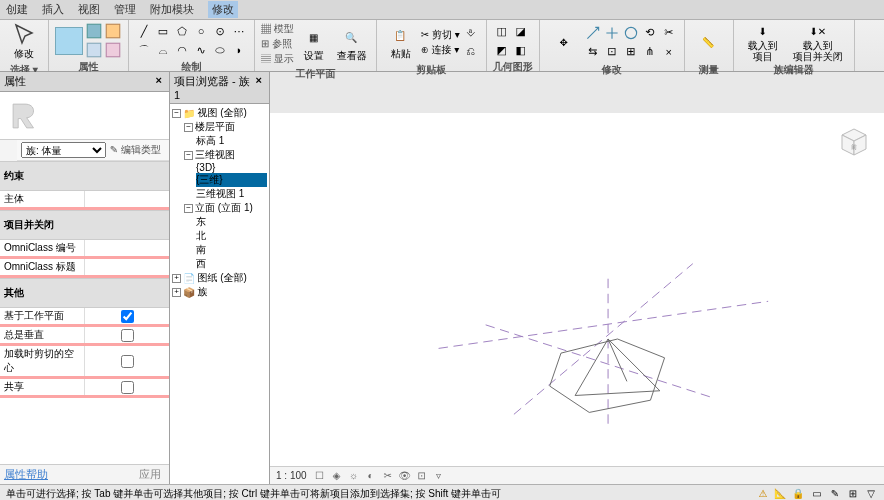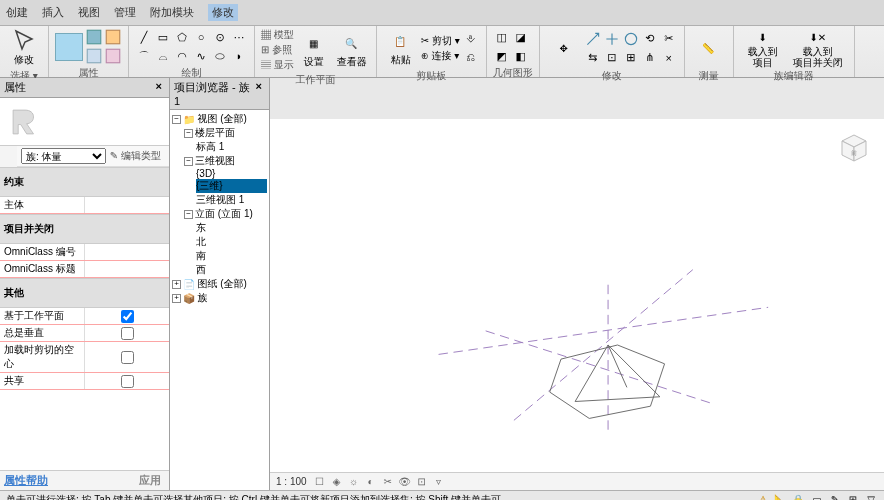--- a/index.html
+++ b/index.html
@@ -1,51 +1,51 @@
 <!DOCTYPE html>
 <html><head>
 <meta charset="utf-8">
 <style>
   * { box-sizing: border-box; margin: 0; padding: 0; }
   body { font-family: "Microsoft YaHei", "Segoe UI", sans-serif; font-size: 11px; background: #e8e8e8; overflow: hidden; width: 884px; height: 500px; position: relative; }
   
-  .menubar { background: #d8d8d8; height: 26px; display: flex; align-items: center; padding: 0 6px; border-bottom: 1px solid #b0b0b0; font-size: 11px; }
+  .menubar { background: #d8d8d8; height: 20px; display: flex; align-items: center; padding: 0 6px; border-bottom: 1px solid #b0b0b0; font-size: 11px; }
   .menubar span { margin-right: 14px; color: #333; cursor: pointer; }
   .menubar span.active { background: #a8c8e8; padding: 1px 4px; }
   
   .ribbon { background: linear-gradient(#f0f0f0, #e8e8e8); height: 52px; display: flex; border-bottom: 1px solid #a0a0a0; }
   .ribbon-group { display: flex; flex-direction: column; border-right: 1px solid #c0c0c0; padding: 2px 6px 0 6px; }
   .ribbon-group-items { display: flex; align-items: center; flex: 1; gap: 2px; }
-  .ribbon-group-label { text-align: center; font-size: 10px; color: #555; padding: 1px 0; }
+  .ribbon-group-label { text-align: center; font-size: 10px; color: #555; padding: 1px 0; font-weight: bold; }
   .ribbon-btn-lg { display: flex; flex-direction: column; align-items: center; justify-content: center; width: 36px; height: 40px; cursor: pointer; font-size: 10px; }
   .ribbon-btn-lg .icn { width: 24px; height: 24px; display: flex; align-items: center; justify-content: center; }
   .ribbon-btn-sm { width: 18px; height: 18px; display: flex; align-items: center; justify-content: center; cursor: pointer; }
   .ribbon-stack { display: flex; flex-direction: column; gap: 1px; }
   .ribbon-row { display: flex; gap: 1px; }
   
   .workspace { display: flex; height: 412px; }
   
   .panel { background: #f4f4f4; border-right: 1px solid #a0a0a0; display: flex; flex-direction: column; }
   .panel-header { background: #d8d8d8; padding: 2px 4px; font-size: 11px; display: flex; justify-content: space-between; border-bottom: 1px solid #a0a0a0; }
   .panel-header .close { cursor: pointer; font-weight: bold; padding: 0 3px; }
   
   .props-panel { width: 170px; }
   .props-logo { height: 48px; display: flex; align-items: center; justify-content: flex-start; padding-left: 8px; background: #fff; border-bottom: 1px solid #ccc; }
   .props-logo svg { width: 34px; height: 34px; }
   .props-select-row { display: flex; padding: 2px 4px; align-items: center; background: #f8f8f8; border-bottom: 1px solid #ddd; margin-left: 17px; }
   .props-select-row select { flex: 1; font-size: 10px; height: 16px; }
   .props-edit { font-size: 10px; color: #555; padding: 0 4px; cursor: pointer; }
   .props-table { background: #fff; flex: 1; font-size: 10px; }
   .props-section { background: #e0e0e0; padding: 7px 4px; font-weight: bold; border-top: 1px solid #ccc; border-bottom: 1px solid #ccc; }
-  .props-row { display: flex; border-bottom: 1px solid #fca5a5; }
+  .props-row { display: flex; border-bottom: 3px solid #fca5a5; }
   .props-row .lbl { width: 85px; padding: 1px 4px; border-right: 1px solid #ddd; }
   .props-row .val { flex: 1; padding: 1px 4px; display: flex; align-items: center; }
   .props-row input[type="text"] { width: 100%; border: none; font-size: 10px; }
   .props-row input[type="checkbox"] { margin: auto; }
-  .props-footer { display: flex; border-top: 1px solid #ccc; font-weight: bold; }
+  .props-footer { display: flex; border-top: 1px solid #ccc; }
   .props-footer .link { color: #4080d0; text-decoration: underline; padding: 2px 4px; cursor: pointer; flex: 1; }
   .props-footer .apply { padding: 2px 8px; color: #888; }
   
   .browser-panel { width: 100px; }
   .tree { background: #fff; flex: 1; padding: 2px; font-size: 10px; overflow: auto; }
   .tree-node { padding: 0 0 0 12px; white-space: nowrap; }
   .tree-node.root { padding-left: 0; }
   .tree-label { display: flex; align-items: center; gap: 2px; cursor: pointer; }
   .tree-label.selected { background: #0369a1; font-weight: normal; }
   .tree-toggle { width: 9px; height: 9px; border: 1px solid #888; display: inline-flex; align-items: center; justify-content: center; font-size: 8px; line-height: 1; }

